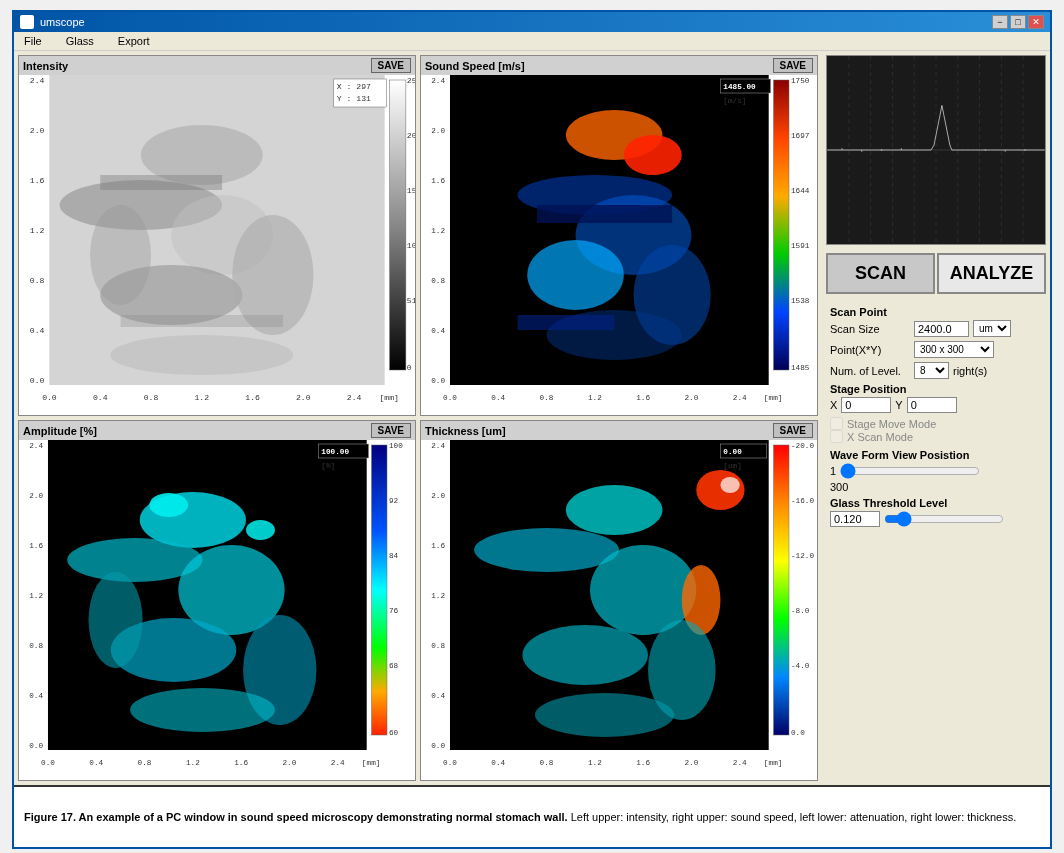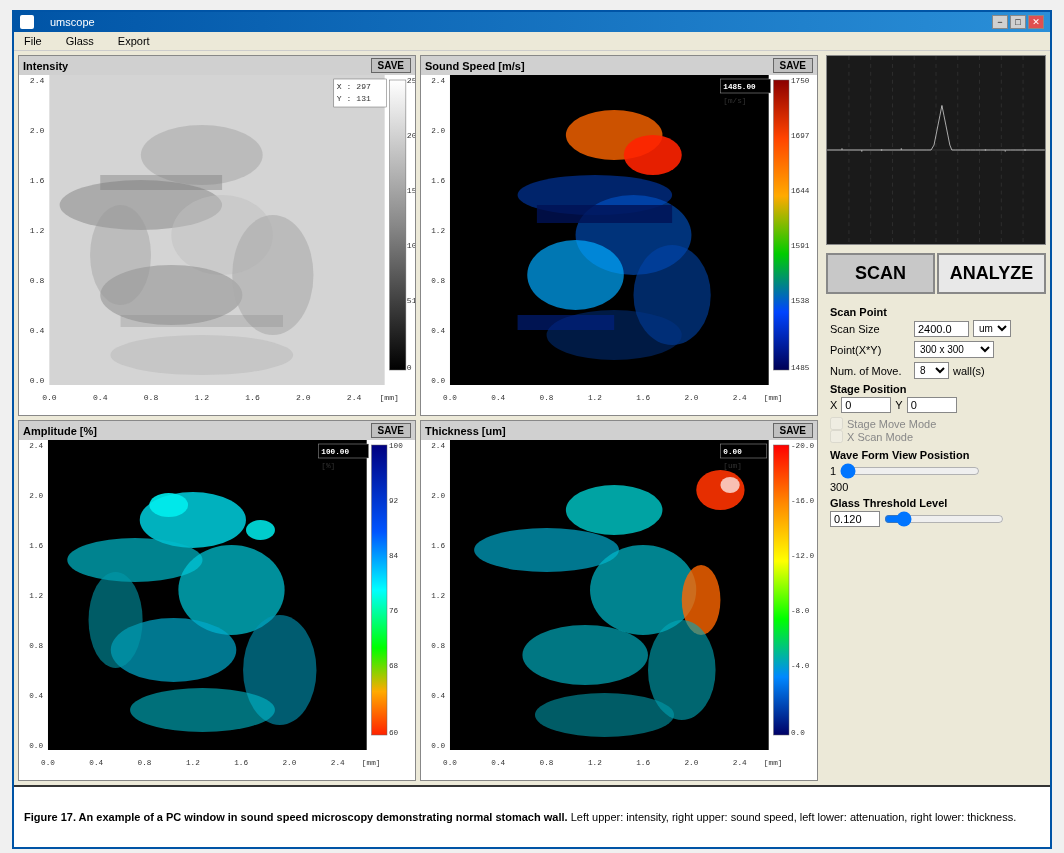--- a/index.html
+++ b/index.html
@@ -1,20 +1,20 @@
 <!DOCTYPE html>
 <html><head>
   <meta charset="utf-8">
   <style>
     * { box-sizing: border-box; margin: 0; padding: 0; }
     body { font-family: Arial, sans-serif; font-size: 11px; background: #f0f0f0; width: 1064px; }
 
     .window { background: #ece9d8; border: 2px solid #0054a6; width: 1040px; margin: 10px auto; }
     .titlebar { background: linear-gradient(to right, #0054a6, #2a8fd8); color: white; padding: 3px 6px; display: flex; align-items: center; justify-content: space-between; font-size: 11px; }
-    .titlebar-left { display: flex; align-items: center; gap: 16px; }
+    .titlebar-left { display: flex; align-items: center; gap: 6px; }
     .titlebar-icon { width: 14px; height: 14px; background: #fff; border-radius: 2px; display: inline-block; }
     .titlebar-buttons { display: flex; gap: 2px; }
     .titlebar-btn { width: 16px; height: 14px; background: #d0d0d0; border: 1px solid #888; font-size: 9px; display: flex; align-items: center; justify-content: center; cursor: pointer; color: black; }
     .titlebar-btn.close { background: #e05050; color: white; }
 
     .menubar { background: #ece9d8; border-bottom: 1px solid #ccc; padding: 2px 6px; display: flex; gap: 16px; font-size: 11px; }
     .menu-item { cursor: pointer; padding: 1px 4px; }
 
     .main-content { display: flex; padding: 4px; gap: 8px; }
 
@@ -374,25 +374,25 @@
         </div>
 
         <div class="control-row">
           <span class="control-label">Point(X*Y)</span>
           <select class="control-select" style="width:80px;">
             <option>300 x 300</option>
           </select>
         </div>
 
         <div class="control-row">
-          <span class="control-label">Num. of Move.</span>
+          <span class="control-label">Num. of Level.</span>
           <select class="control-select" style="width:35px;">
             <option>8</option>
           </select>
-          <span>wall(s)</span>
+          <span>right(s)</span>
         </div>
 
         <div class="section-title">Stage Position</div>
         <div class="stage-pos-row control-row">
           <span>X</span>
           <input type="text" class="stage-input" value="0" style="">
           <span>Y</span>
           <input type="text" class="stage-input" value="0" style="">
         </div>
 

